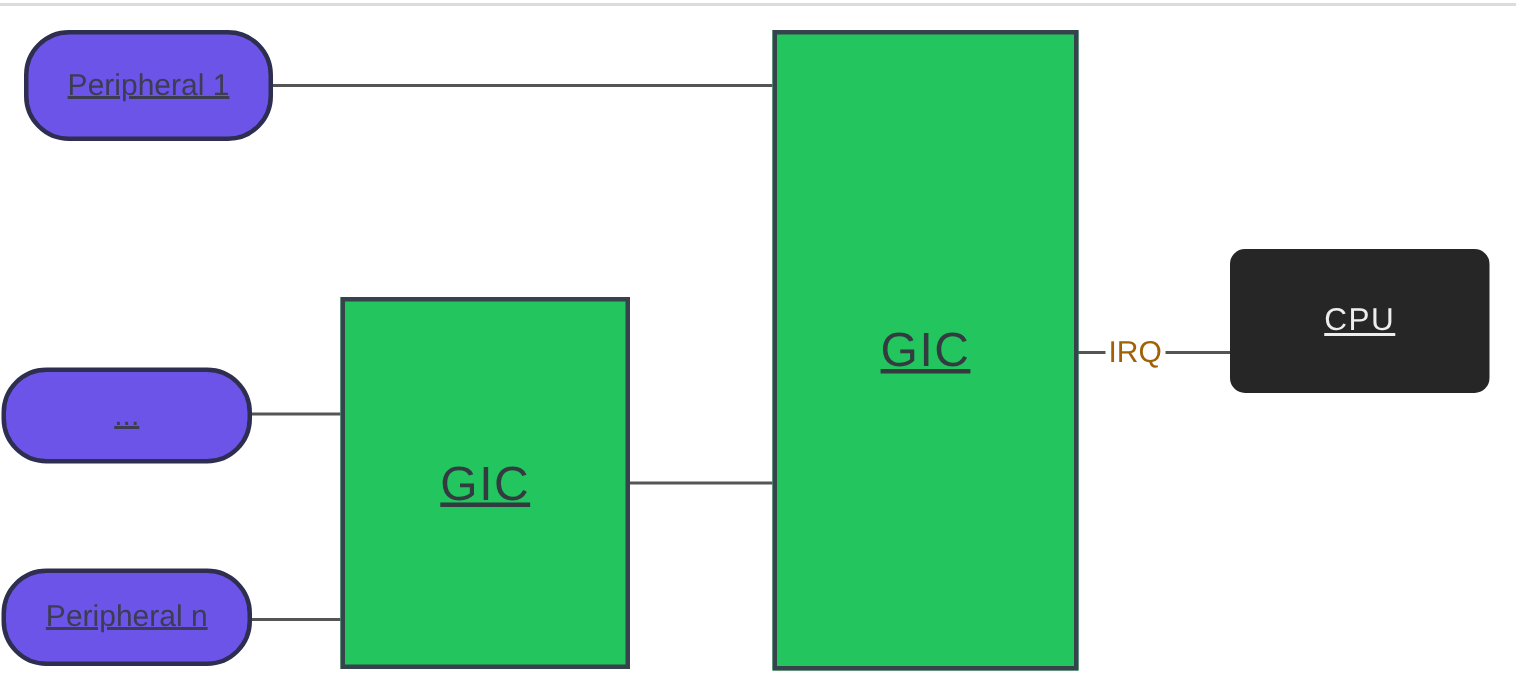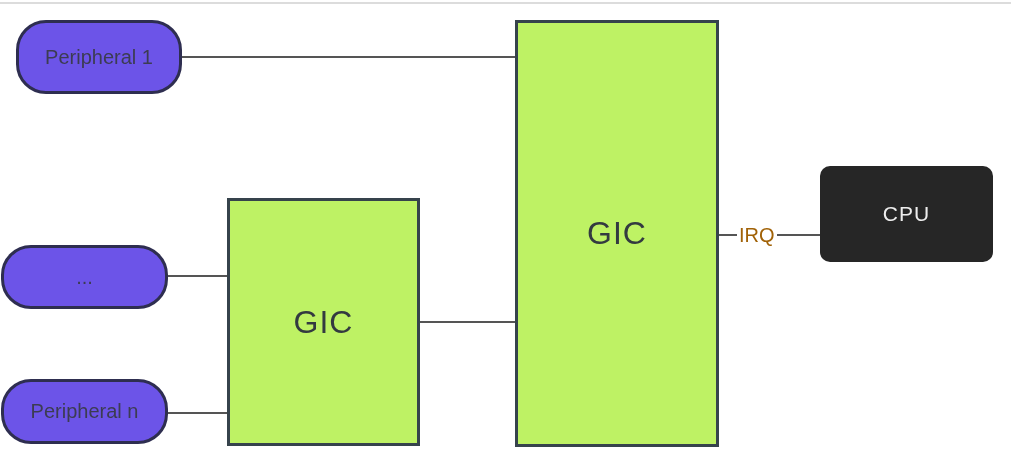--- a/index.html
+++ b/index.html
@@ -31,21 +31,21 @@
     align-items: center;
     justify-content: center;
     color: #3c3c52;
     font-size: 20px;
   }
   #peripheral1 { left: 16px;  top: 20px;  width: 166px; height: 74px; }
   #ellipsis    { left: 1px;   top: 245px; width: 167px; height: 64px; }
   #peripheraln { left: 1px;   top: 379px; width: 167px; height: 65px; }
   .gic-box {
     position: absolute;
-    background: #bef264;
+    background: #22c55e;
     border: 3px solid #36434c;
     box-sizing: border-box;
     display: flex;
     align-items: center;
     justify-content: center;
     color: #333a40;
     font-size: 32px;
     letter-spacing: 1px;
   }
   #gic-small { left: 227px; top: 198px; width: 193px; height: 248px; }
@@ -76,21 +76,21 @@
   #edge-gic-cpu   { left: 718px; top: 234px; width: 102px; }
   .edge-label {
     position: absolute;
     left: 737px; top: 222px;
     padding: 0 2px;
     background: #ffffff;
     color: #a16207;
     font-size: 20px;
     line-height: 26px;
   }
-  .node-label { pointer-events: none; }
+  .node-label { pointer-events: none; text-decoration: underline; }
 </style>
 </head>
 <body>
 
 <div id="canvas">
 
   <div class="top-divider"></div>
 
   <div class="edge" id="edge-p1-gic"></div>
   <div class="edge" id="edge-dots-gic"></div>

